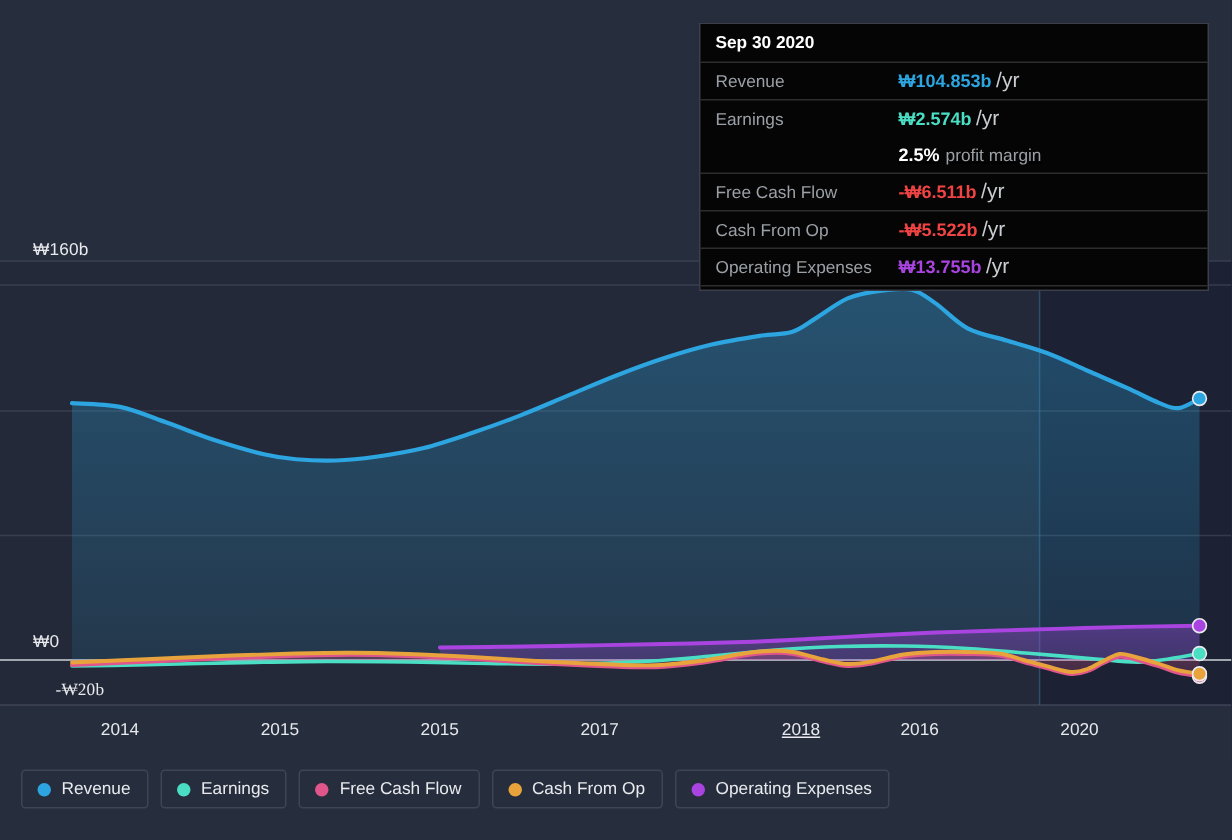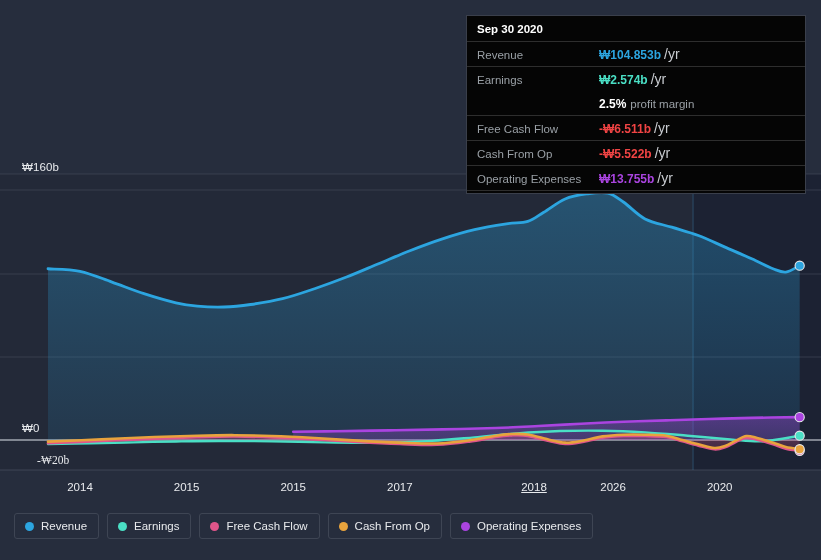--- a/index.html
+++ b/index.html
@@ -114,21 +114,21 @@
       <div class="ylabel" style="left: 22px; top: 161px;">₩160b</div>
       <div class="ylabel" style="left: 22px; top: 422px;">₩0</div>
       <div class="ylabel" style="left: 37px; top: 454px; font-family: Liberation Serif, serif;">-₩20b</div>
     </div>
   <div id="x-axis">
       <div class="xlabel" style="left: 80px; top: 481px;">2014</div>
       <div class="xlabel" style="left: 186.6px; top: 481px;">2015</div>
       <div class="xlabel" style="left: 293.2px; top: 481px;">2015</div>
       <div class="xlabel" style="left: 399.8px; top: 481px;">2017</div>
       <div class="xlabel" style="left: 534px; top: 481px; text-decoration: underline;">2018</div>
-      <div class="xlabel" style="left: 613.1px; top: 481px;">2026</div>
+      <div class="xlabel" style="left: 613.1px; top: 481px;">2016</div>
       <div class="xlabel" style="left: 719.7px; top: 481px;">2020</div>
     </div>
 
   <div class="tooltip">
     <div class="tt-title">Sep 30 2020</div>
     <div id="tooltip-rows">
         <div class="tt-row">
           <div class="tt-label">Revenue</div>
           <div><span class="tt-val" style="color: rgb(44, 165, 224);">₩104.853b</span><span class="tt-unit">/yr</span></div>
         </div>

